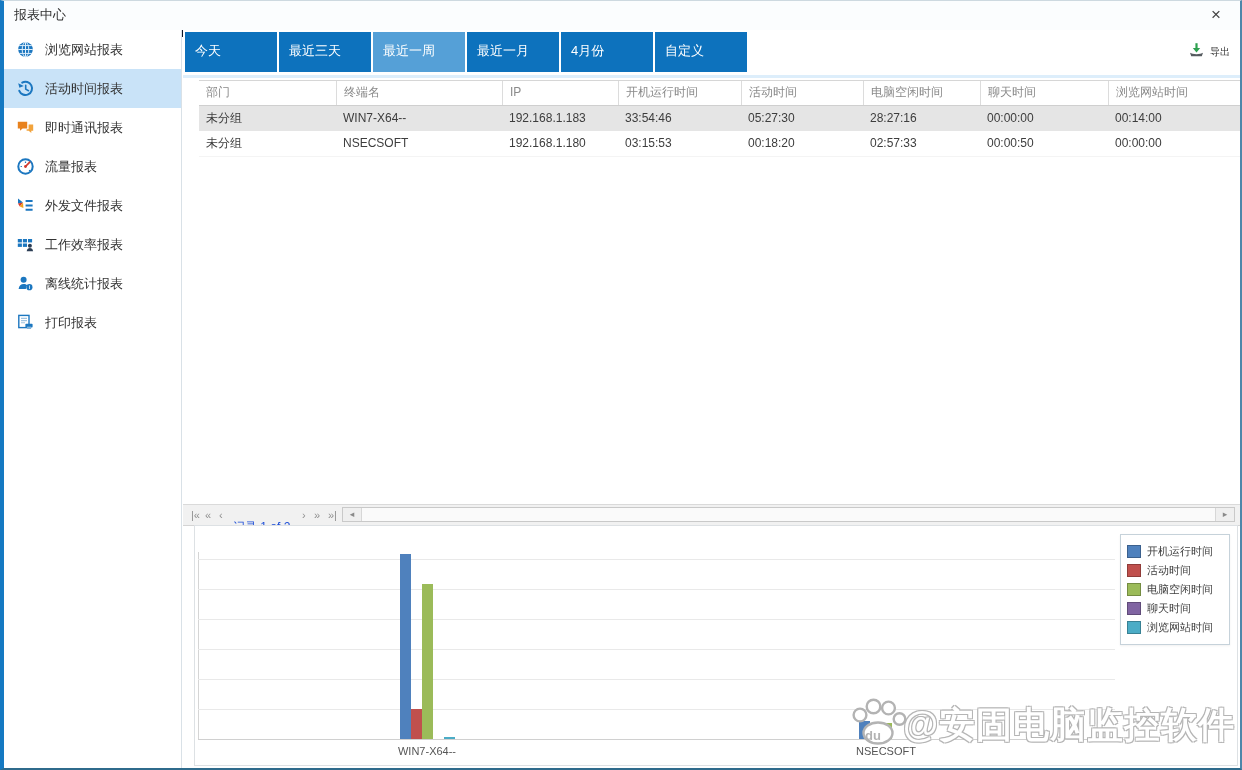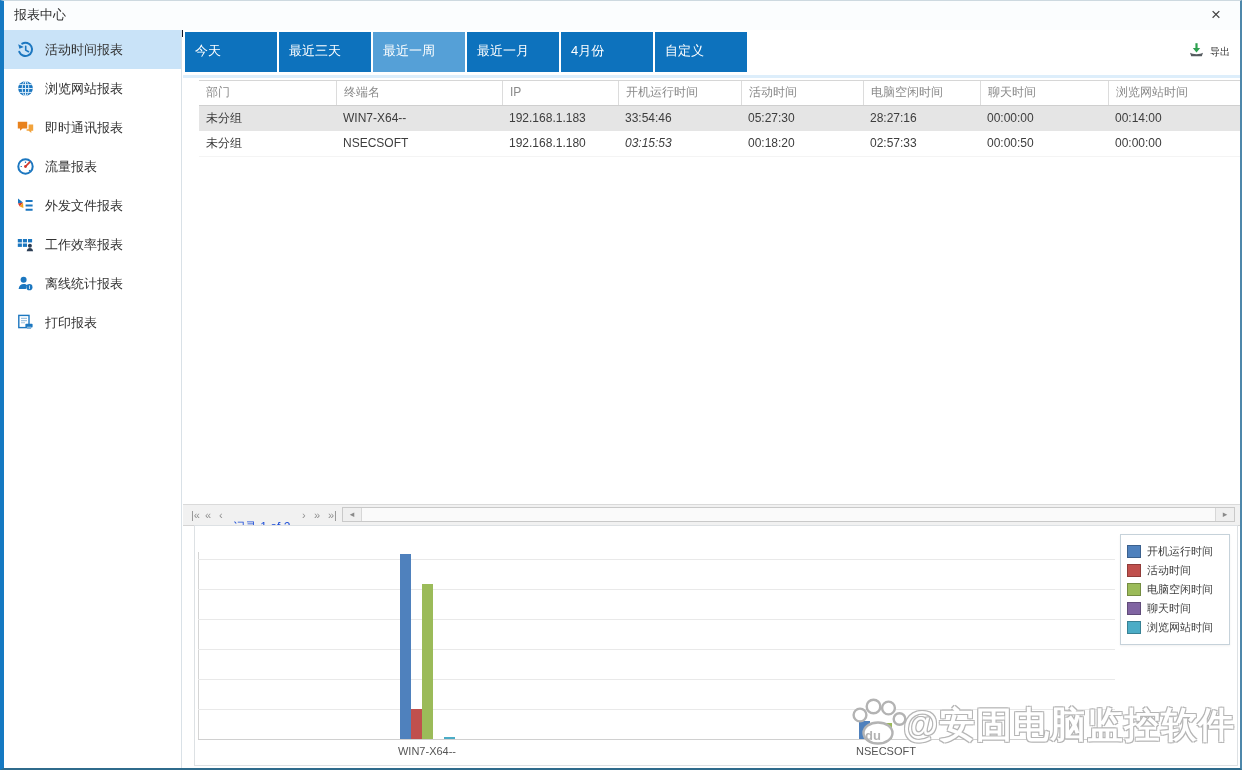--- a/index.html
+++ b/index.html
@@ -64,41 +64,41 @@
 <body>
 
 <div class="window">
 
   <div class="titlebar">
     <span class="title">报表中心</span>
     <span class="close">×</span>
   </div>
 
   <div class="sidebar" id="sidebar">
-      <div class="side-item active">
-        <span class="icn">
-          <svg width="19" height="19" viewBox="0 0 19 19">
-            <path d="M6.2 3.6a6.6 6.6 0 1 1-2.9 8.2" fill="none" stroke="#1c77c0" stroke-width="2" stroke-linecap="round"></path>
-            <path d="M2.2 4.2l1.2 4.6 4.4-1.9z" fill="#1c77c0"></path>
-            <path d="M9.7 6.2v3.9l2.8 1.6" fill="none" stroke="#1c77c0" stroke-width="1.6" stroke-linecap="round"></path>
-          </svg>
-        </span>
-        <span class="lbl">活动时间报表</span>
-      </div>
       <div class="side-item">
         <span class="icn">
           <svg width="19" height="19" viewBox="0 0 19 19">
             <circle cx="9.5" cy="9.5" r="7.3" fill="#1c77c0"></circle>
             <g stroke="#ddeefb" stroke-width="1" fill="none">
               <ellipse cx="9.5" cy="9.5" rx="3.3" ry="7.3"></ellipse>
               <path d="M2.2 9.5h14.6M3.3 5.6h12.4M3.3 13.4h12.4M9.5 2.2v14.6"></path>
             </g>
           </svg>
         </span>
         <span class="lbl">浏览网站报表</span>
+      </div>
+      <div class="side-item active">
+        <span class="icn">
+          <svg width="19" height="19" viewBox="0 0 19 19">
+            <path d="M6.2 3.6a6.6 6.6 0 1 1-2.9 8.2" fill="none" stroke="#1c77c0" stroke-width="2" stroke-linecap="round"></path>
+            <path d="M2.2 4.2l1.2 4.6 4.4-1.9z" fill="#1c77c0"></path>
+            <path d="M9.7 6.2v3.9l2.8 1.6" fill="none" stroke="#1c77c0" stroke-width="1.6" stroke-linecap="round"></path>
+          </svg>
+        </span>
+        <span class="lbl">活动时间报表</span>
       </div>
       <div class="side-item">
         <span class="icn">
           <svg width="19" height="19" viewBox="0 0 19 19">
             <path d="M1.8 3.8h9.4v6.6H6.6L4 12.8v-2.4H1.8z" fill="#e8821e"></path>
             <path d="M12.6 6.4h4.6v6.4h-1.9v2.1l-2.6-2.1h-2.1v-1.6h2z" fill="#f2a33c"></path>
           </svg>
         </span>
         <span class="lbl">即时通讯报表</span>
       </div>
@@ -211,21 +211,21 @@
             <div class="td" style="width: 123px;">33:54:46</div>
             <div class="td" style="width: 122px;">05:27:30</div>
             <div class="td" style="width: 117px;">28:27:16</div>
             <div class="td" style="width: 128px;">00:00:00</div>
             <div class="td" style="flex: 1 1 0%;">00:14:00</div>
           </div>
           <div class="trow plain">
             <div class="td" style="width: 137px;">未分组</div>
             <div class="td" style="width: 166px;">NSECSOFT</div>
             <div class="td" style="width: 116px;">192.168.1.180</div>
-            <div class="td" style="width: 123px; font-style: italic;">03:15:53</div>
+            <div class="td" style="width: 123px;">03:15:53</div>
             <div class="td" style="width: 122px;">00:18:20</div>
             <div class="td" style="width: 117px;">02:57:33</div>
             <div class="td" style="width: 128px;">00:00:50</div>
             <div class="td" style="flex: 1 1 0%;">00:00:00</div>
           </div>
         </div>
     </div>
 
     <div class="pager">
       <span class="precord">记录 1 of 2</span>

